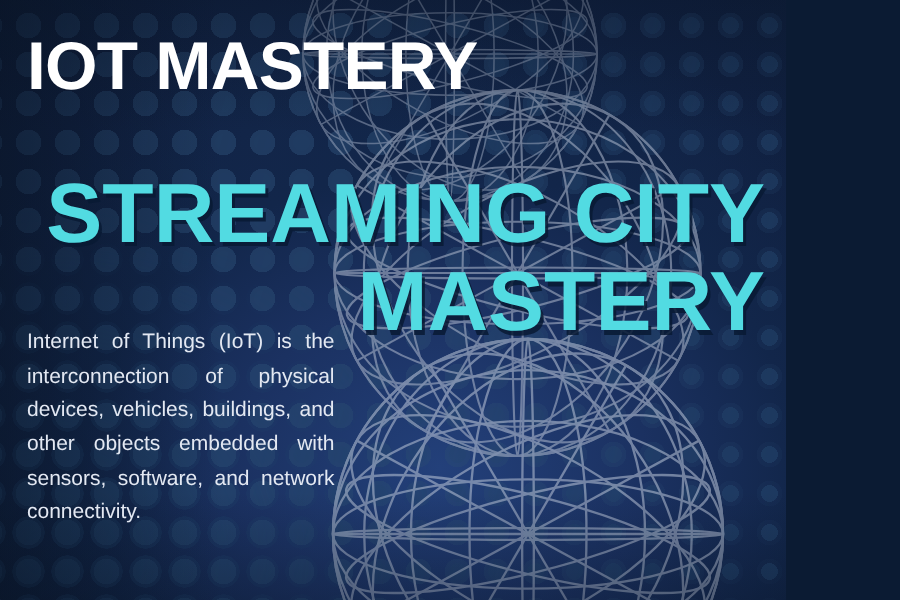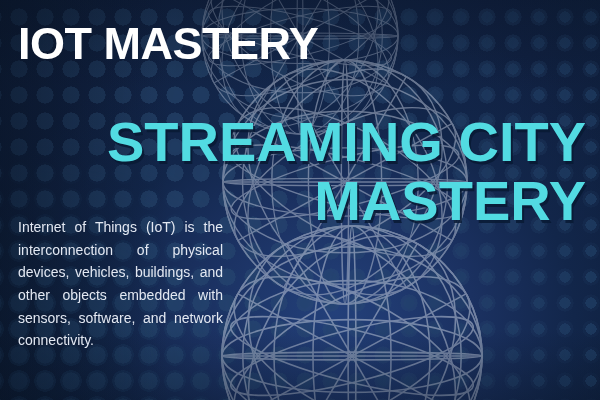--- a/index.html
+++ b/index.html
@@ -3,21 +3,21 @@
 <meta charset="utf-8">
 <title>IoT Mastery Banner</title>
 <style>
   html, body {
     margin: 0;
     padding: 0;
     background: #0b1b33;
   }
   .poster {
     position: relative;
-    width: 600px;
+    width: 524px;
     height: 400px;
     overflow: hidden;
     background: #1d4ed8;
     font-family: "Liberation Sans", sans-serif;
     -webkit-font-smoothing: antialiased;
   }
 
   
   .bg-base {
     position: absolute;

